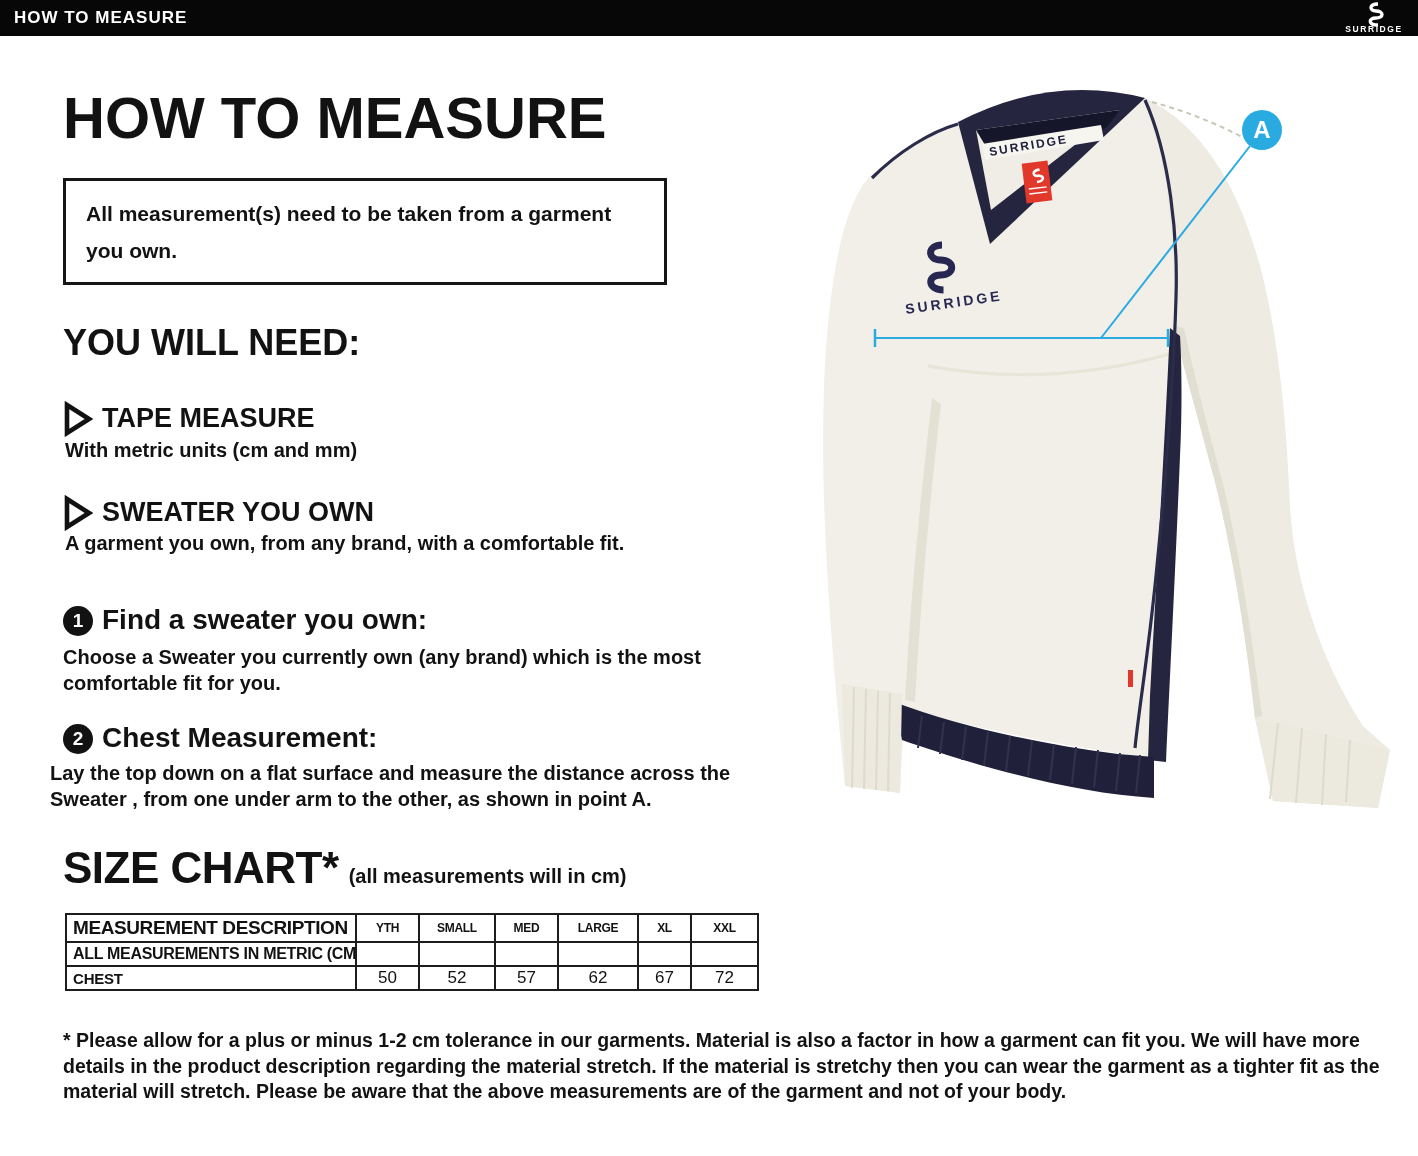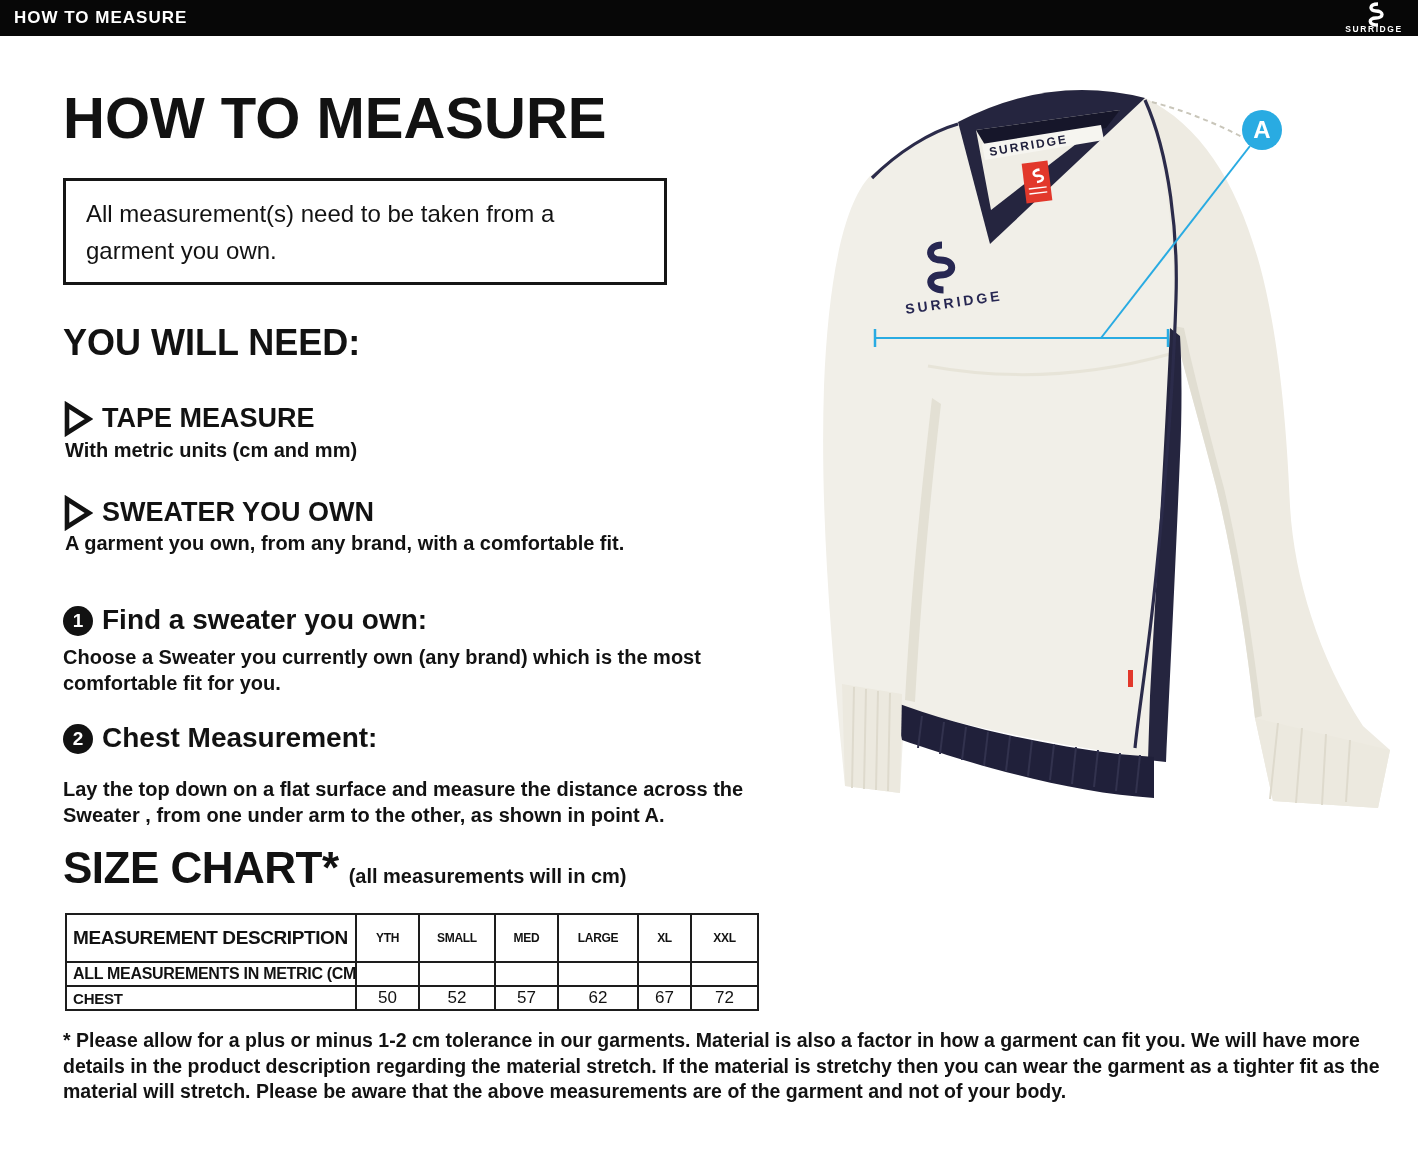--- a/index.html
+++ b/index.html
@@ -10,41 +10,41 @@
   .topbar{position:absolute;left:0;top:0;width:1418px;height:36px;background:#070707;}
   .topbar-title{position:absolute;left:14px;top:50%;transform:translateY(-50%);
     color:#fff;font-size:17px;font-weight:bold;letter-spacing:1px;}
   .topbar-brand{position:absolute;right:8px;top:1px;width:72px;height:34px;}
 
   
   .page-title{position:absolute;left:63px;top:84px;font-size:58px;font-weight:bold;
     letter-spacing:0;color:#121212;white-space:nowrap;}
   .notice-box{position:absolute;left:63px;top:178px;width:604px;height:107px;
     border:3px solid #161616;box-sizing:border-box;display:flex;align-items:center;}
-  .notice-text{padding:0 20px;font-size:24px;font-weight:normal;line-height:37px;}
+  .notice-text{padding:0 20px;font-size:21px;font-weight:bold;line-height:37px;}
 
   .ywn-heading{position:absolute;left:63px;top:322px;font-size:36px;font-weight:bold;white-space:nowrap;}
 
   .need-icon{position:absolute;width:30px;height:36px;}
   .need-title{position:absolute;font-size:27px;font-weight:bold;white-space:nowrap;}
   .need-desc{position:absolute;font-size:20px;font-weight:bold;white-space:nowrap;}
 
   .step-badge{position:absolute;width:30px;height:30px;border-radius:50%;background:#121212;
     color:#fff;font-size:19px;font-weight:bold;display:flex;align-items:center;justify-content:center;}
   .step-title{position:absolute;font-size:28px;font-weight:bold;white-space:nowrap;}
   .step-desc{position:absolute;font-size:20px;font-weight:bold;line-height:26px;width:700px;}
 
   .sc-head{position:absolute;left:63px;top:843px;display:flex;align-items:baseline;}
   .sc-title{font-size:44px;font-weight:bold;letter-spacing:-0.5px;}
   .sc-sub{font-size:20px;font-weight:bold;margin-left:10px;}
 
   table.size-chart{position:absolute;left:65px;top:913px;border-collapse:collapse;
     table-layout:fixed;width:692px;}
   table.size-chart td,table.size-chart th{border:2px solid #1d1d1d;padding:0 6px;overflow:hidden;white-space:nowrap;}
-  .sc-r1{height:48px;}
+  .sc-r1{height:28px;}
   .sc-r2{height:24px;}
   .sc-r3{height:24px;}
   th.desc-h{font-size:19px;font-weight:bold;text-align:left;letter-spacing:-0.4px;}
   th.size-h{font-size:12px;font-weight:bold;text-align:center;letter-spacing:-0.3px;}
   td.row-label{font-size:16px;font-weight:bold;text-align:left;letter-spacing:-0.3px;}
   td.row-label2{font-size:15px;font-weight:bold;text-align:left;letter-spacing:-0.2px;}
   td.val{font-size:17px;text-align:center;}
 
   .footnote{position:absolute;left:63px;top:1028px;width:1340px;
     font-size:19.5px;font-weight:bold;line-height:25.5px;}
@@ -88,21 +88,21 @@
   <div class="step-badge" style="left:63px;top:606px;">
     <span>1</span>
   </div>
   <div class="step-title" style="left:102px;top:604px;">Find a sweater you own:</div>
   <div class="step-desc" style="left:63px;top:644px;">Choose a Sweater you currently own (any brand) which is the most comfortable fit for you.</div>
 
   <div class="step-badge" style="left:63px;top:724px;">
     <span>2</span>
   </div>
   <div class="step-title" style="left:102px;top:722px;">Chest Measurement:</div>
-  <div class="step-desc" style="left:63px;top:760px;margin-top:16px;">Lay the top down on a flat surface and measure the distance across the Sweater , from one under arm to the other, as shown in point A.</div>
+  <div class="step-desc" style="left:50px;top:760px;">Lay the top down on a flat surface and measure the distance across the Sweater , from one under arm to the other, as shown in point A.</div>
 
   <div class="sc-head">
     <div class="sc-title">SIZE CHART*</div>
     <div class="sc-sub">(all measurements will in cm)</div>
   </div>
 
   <table class="size-chart">
     <colgroup>
       <col style="width:290px">
         <col style="width:63px">

